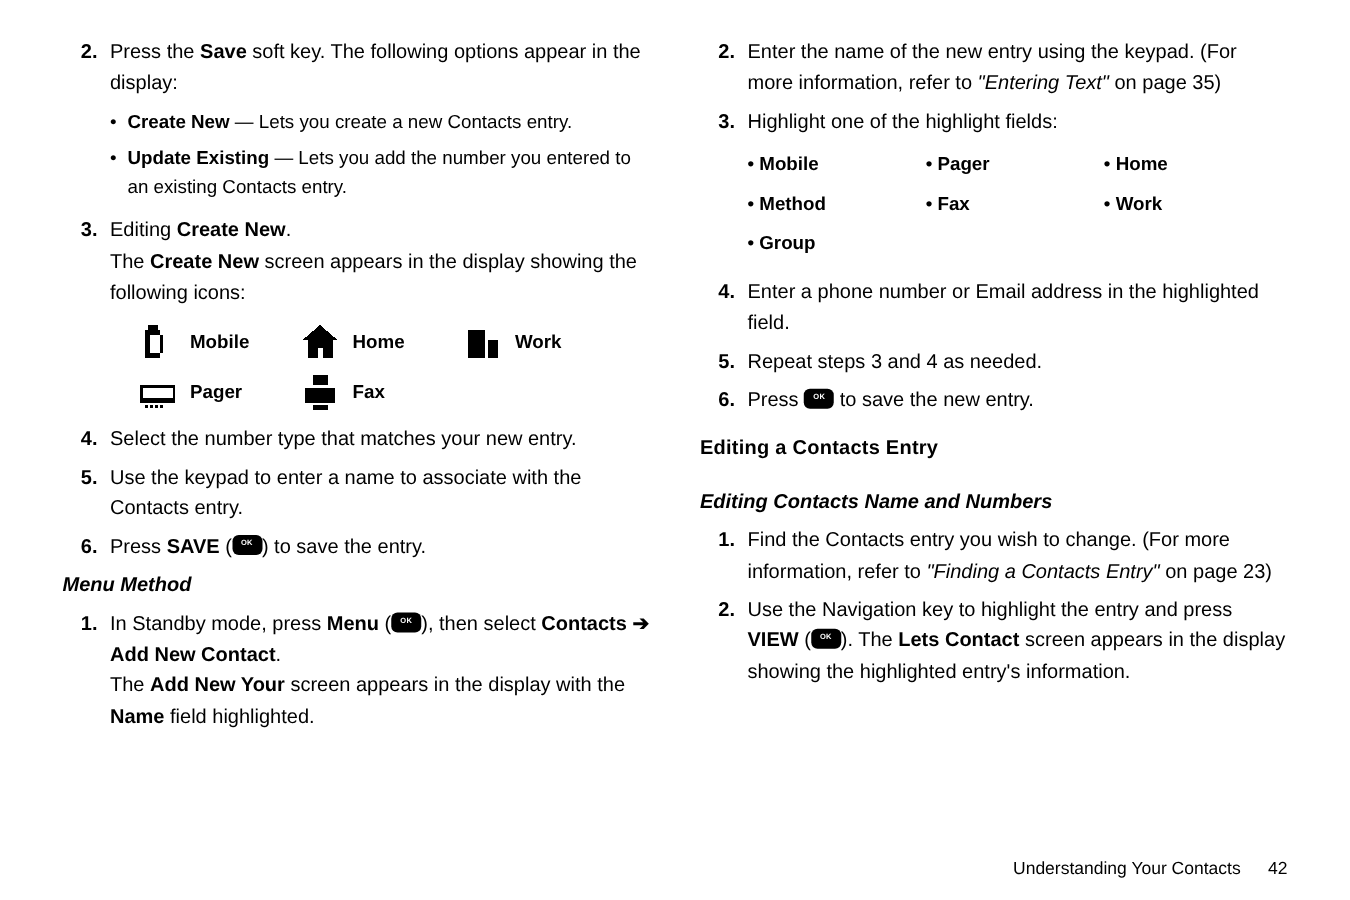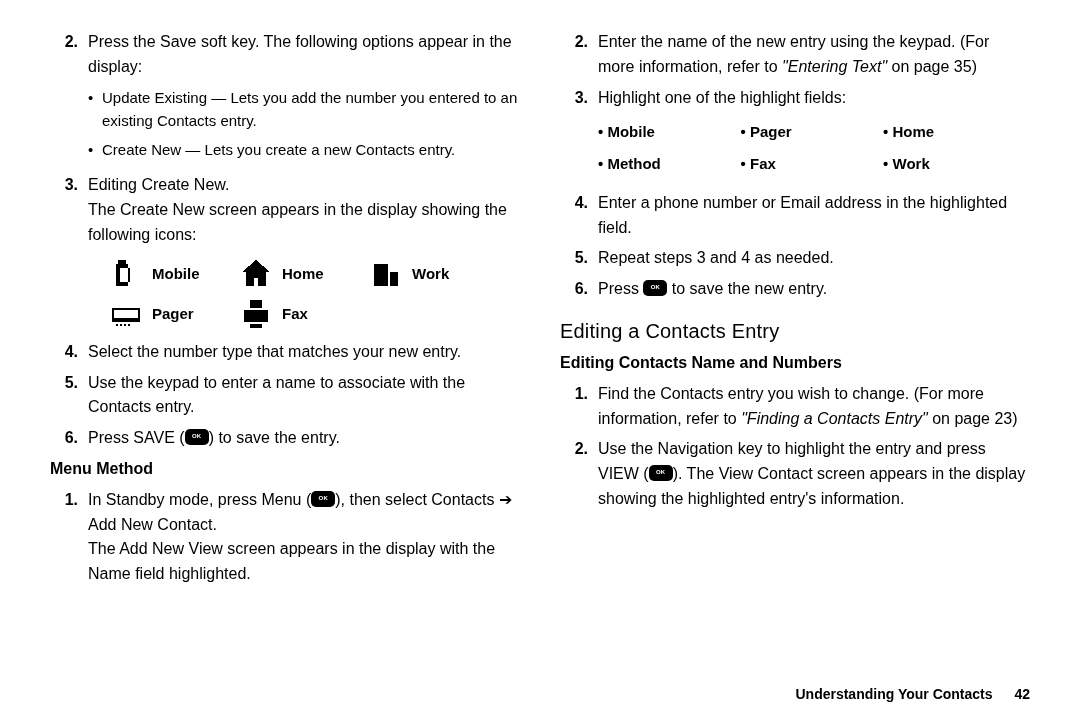--- a/index.html
+++ b/index.html
@@ -37,48 +37,49 @@
   }
   .num {
     font-weight: bold;
     min-width: 28px;
     text-align: right;
     padding-right: 10px;
   }
   .body {
     flex: 1;
   }
-  .bold { font-weight: normal; }
+  .bold { font-weight: bold; }
   .ital { font-style: italic; }
   .sub-bullets {
     list-style: none;
     padding-left: 0;
     margin: 6px 0 6px 0;
     font-size: 15px;
   }
   .sub-bullets li {
     padding-left: 14px;
     position: relative;
     margin-bottom: 6px;
   }
   .sub-bullets li::before {
     content: "•";
     position: absolute;
     left: 0;
   }
   h4.sec {
     font-family: "Arial Black", Arial, sans-serif;
-    font-weight: 400;
-    font-size: 20px;
-    margin: 14px 0 4px 0;
+    font-weight: 700;
+    font-size: 16px;
+    margin: 14px 0 18px 0;
     letter-spacing: 0.2px;
   }
   h5.sub {
     font-family: Arial, sans-serif;
     font-weight: bold;
+    font-style: italic;
     font-size: 16px;
     margin: 4px 0 6px 0;
   }
   .icon-grid {
     margin: 10px 0 10px 60px;
   }
   .icon-row {
     display: flex;
     align-items: center;
     margin-bottom: 8px;
@@ -131,43 +132,42 @@
     padding: 4px 0;
   }
   .field-item::before {
     content: "•  ";
   }
   .footer {
     position: absolute;
     bottom: 18px;
     right: 50px;
     font-size: 14px;
-    font-weight: bold;
   }
   .footer .pg { margin-left: 18px; }
   .arrow { font-family: "Arial Unicode MS", Arial; }
 </style>
 </head>
 <body>
 
 <div class="page">
 
   <div class="col">
     <ol class="main">
       <li>
         <span class="num">2.</span>
         <span class="body">
           <span>Press the </span><span class="bold">Save</span><span> soft key. The following options appear in the display:</span>
           <ul class="sub-bullets">
             <li>
+              <span class="bold">Create New</span><span> — Lets you create a new Contacts entry.</span>
+            </li>
+            <li>
               <span class="bold">Update Existing</span><span> — Lets you add the number you entered to an existing Contacts entry.</span>
             </li>
-            <li>
-              <span class="bold">Create New</span><span> — Lets you create a new Contacts entry.</span>
-            </li>
           </ul>
         </span>
       </li>
       <li>
         <span class="num">3.</span>
         <span class="body">
           <span>Editing </span><span class="bold">Create New</span><span>.</span><br>
           <span>The </span><span class="bold">Create New</span><span> screen appears in the display showing the following icons:</span>
         </span>
       </li>
@@ -236,21 +236,21 @@
         </span>
       </li>
     </ol>
 
     <h5 class="sub">Menu Method</h5>
     <ol class="main">
       <li>
         <span class="num">1.</span>
         <span class="body">
           <span>In Standby mode, press </span><span class="bold">Menu</span><span class="paren"><span> (</span><span class="ok-btn"></span><span>), then select </span></span><span class="bold">Contacts </span><span class="bold arrow">➔</span><span class="bold"> Add New Contact</span><span>.</span><br>
-          <span>The </span><span class="bold">Add New View</span><span> screen appears in the display with the </span><span class="bold">Name</span><span> field highlighted.</span>
+          <span>The </span><span class="bold">Add New Your</span><span> screen appears in the display with the </span><span class="bold">Name</span><span> field highlighted.</span>
         </span>
       </li>
     </ol>
   </div>
 
   <div class="col">
     <ol class="main">
       <li>
         <span class="num">2.</span>
         <span class="body">
@@ -261,20 +261,21 @@
         <span class="num">3.</span>
         <span class="body">
           <span>Highlight one of the highlight fields:</span>
           <div class="field-grid">
             <span class="field-item">Mobile</span>
             <span class="field-item">Pager</span>
             <span class="field-item">Home</span>
             <span class="field-item">Method</span>
             <span class="field-item">Fax</span>
             <span class="field-item">Work</span>
+            <span class="field-item">Group</span>
           </div>
         </span>
       </li>
       <li>
         <span class="num">4.</span>
         <span class="body">Enter a phone number or Email address in the highlighted field.</span>
       </li>
       <li>
         <span class="num">5.</span>
         <span class="body">Repeat steps 3 and 4 as needed.</span>
@@ -292,21 +293,21 @@
     <ol class="main">
       <li>
         <span class="num">1.</span>
         <span class="body">
           <span>Find the Contacts entry you wish to change. (For more information, refer to </span><span class="ital">"Finding a Contacts Entry"</span><span>  on page 23)</span>
         </span>
       </li>
       <li>
         <span class="num">2.</span>
         <span class="body">
-          <span>Use the Navigation key to highlight the entry and press </span><span class="bold">VIEW</span><span class="paren"><span> (</span><span class="ok-btn"></span><span>). The </span></span><span class="bold">View Contact</span><span> screen appears in the display showing the highlighted entry's information.</span>
+          <span>Use the Navigation key to highlight the entry and press </span><span class="bold">VIEW</span><span class="paren"><span> (</span><span class="ok-btn"></span><span>). The </span></span><span class="bold">Lets Contact</span><span> screen appears in the display showing the highlighted entry's information.</span>
         </span>
       </li>
     </ol>
   </div>
 
   <div class="footer">
     <span>Understanding Your Contacts</span>
     <span class="pg">42</span>
   </div>
 </div>

